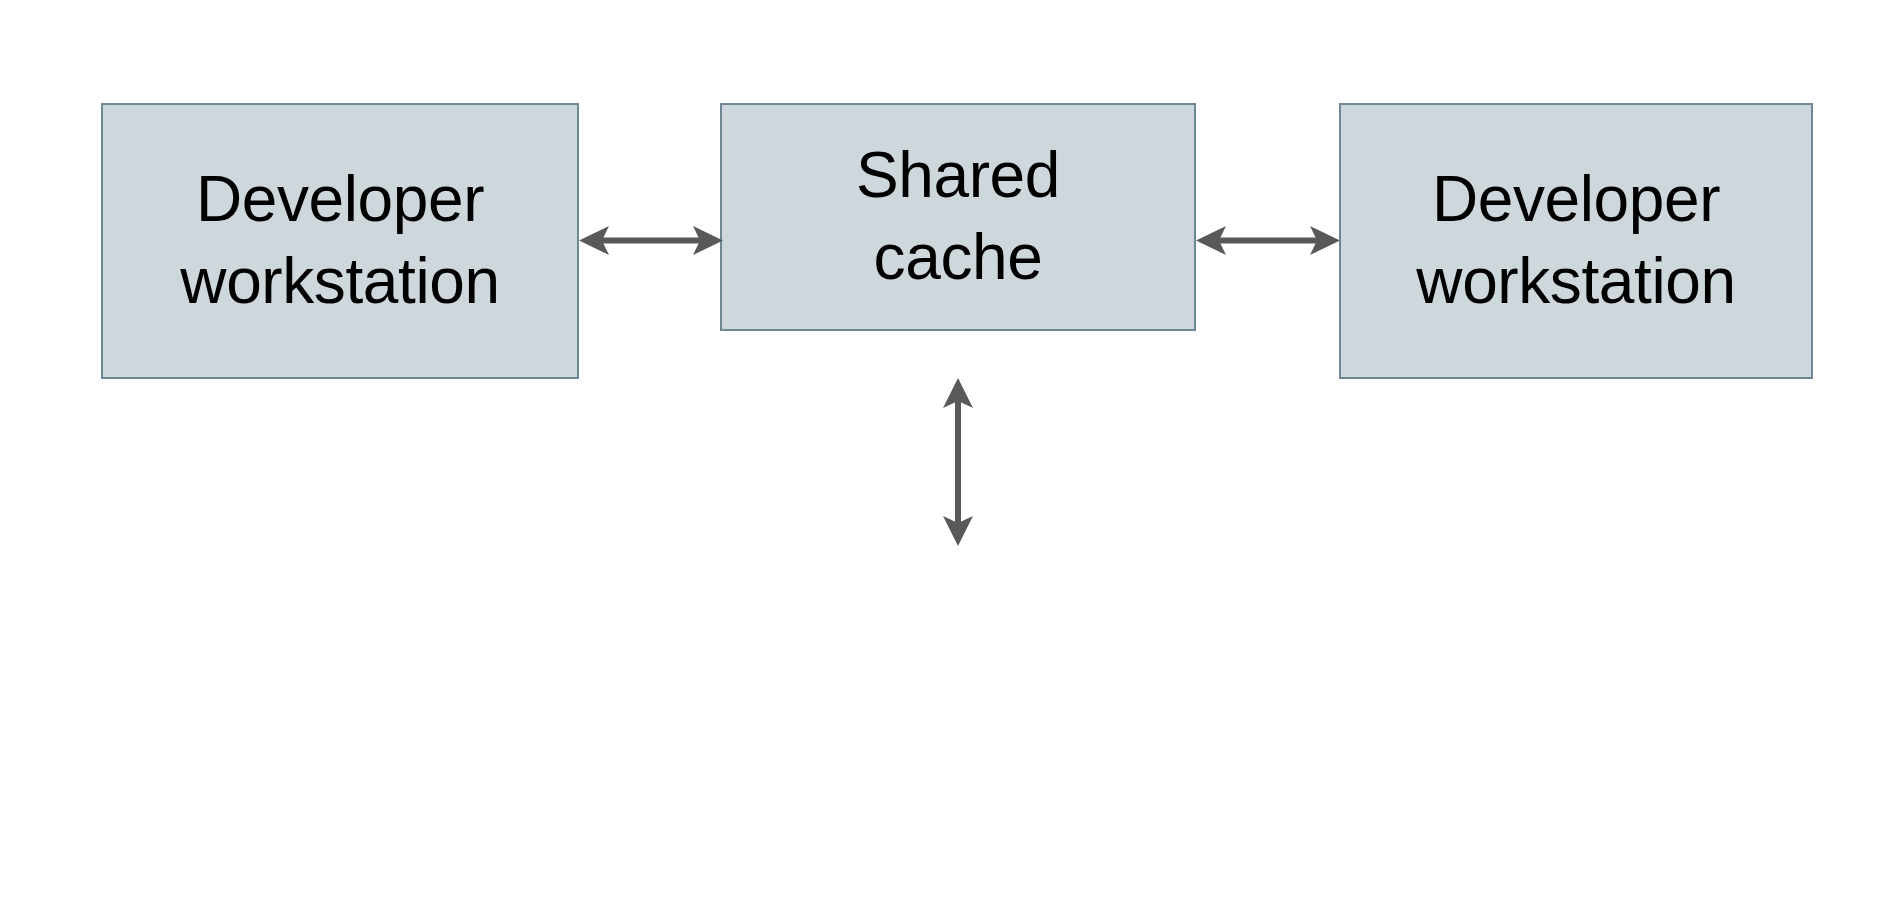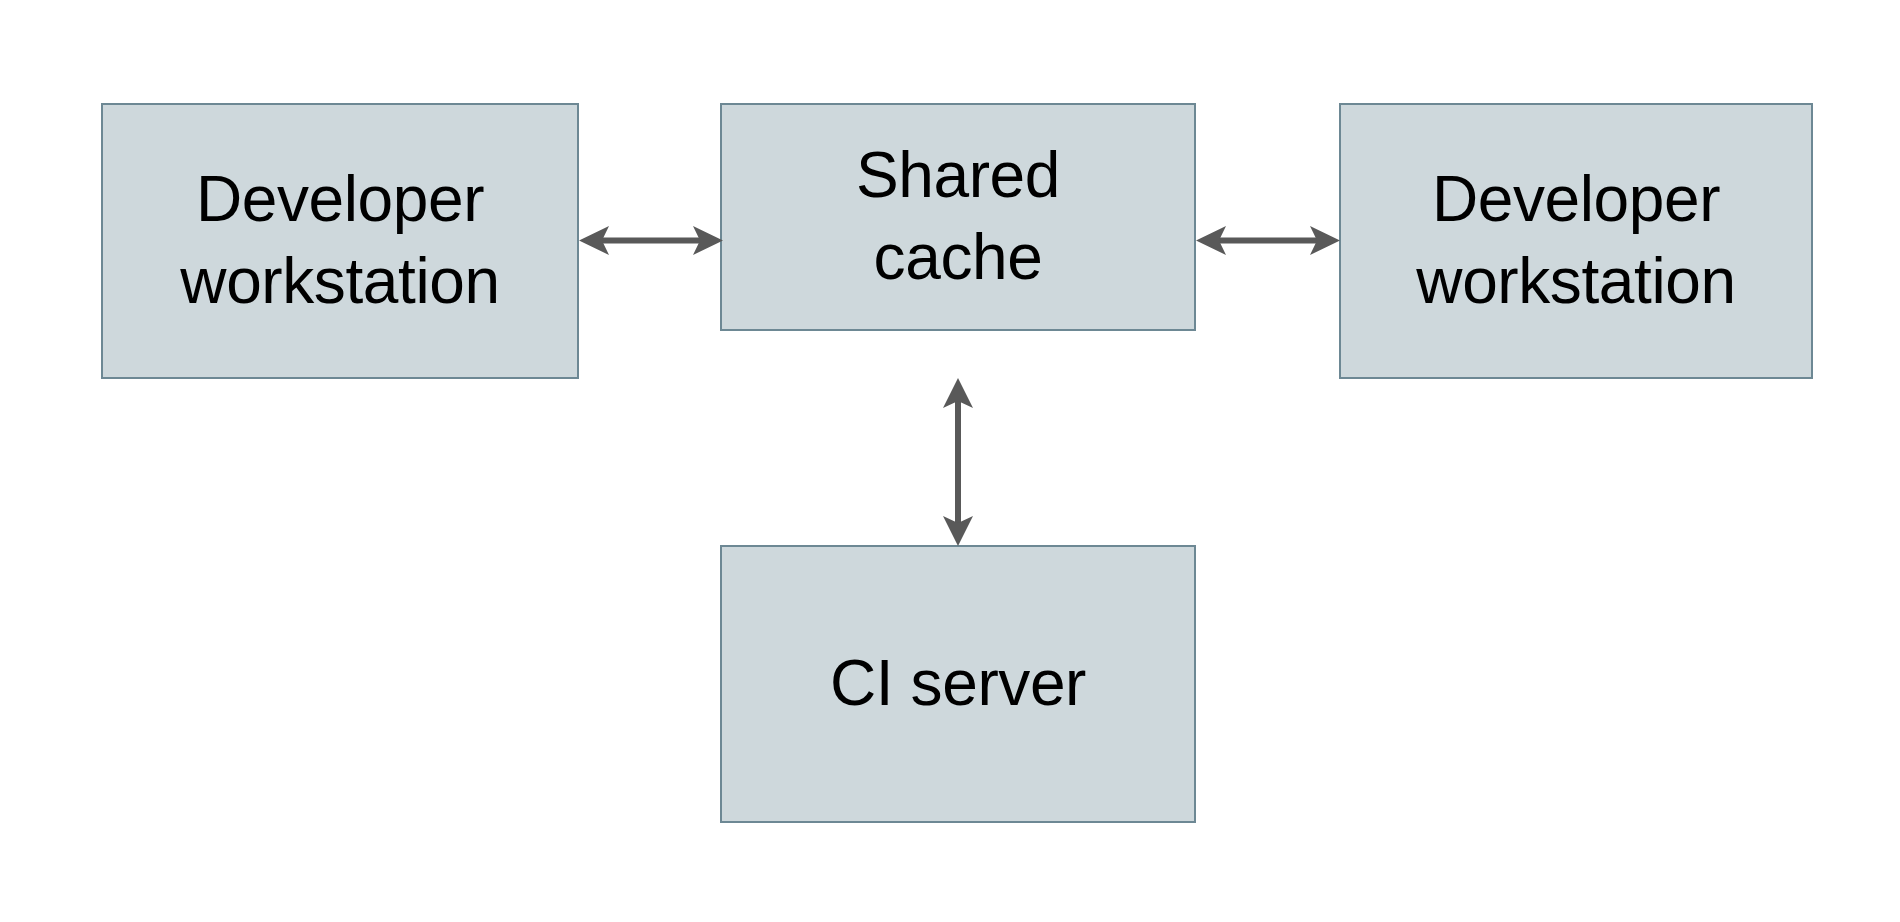--- a/index.html
+++ b/index.html
@@ -73,23 +73,20 @@
   <div class="node" id="node-shared">
     <span class="node-label">Shared
 cache</span>
   </div>
 
   <div class="node" id="node-dev-right">
     <span class="node-label">Developer
 workstation</span>
   </div>
 
-  <div class="node" id="node-ci">
-    <span class="node-label">CI server</span>
-  </div>
 
   <div class="connector" id="edge-left">
     <svg width="152" height="58" viewBox="0 0 152 58">
       <g fill="#595959">
         <rect x="20" y="25.5" width="112" height="6"></rect>
         <path d="M 4 28.5 L 34 14 L 27 28.5 L 34 43 Z"></path>
         <path d="M 148 28.5 L 118 14 L 125 28.5 L 118 43 Z"></path>
       </g>
     </svg>
   </div>

